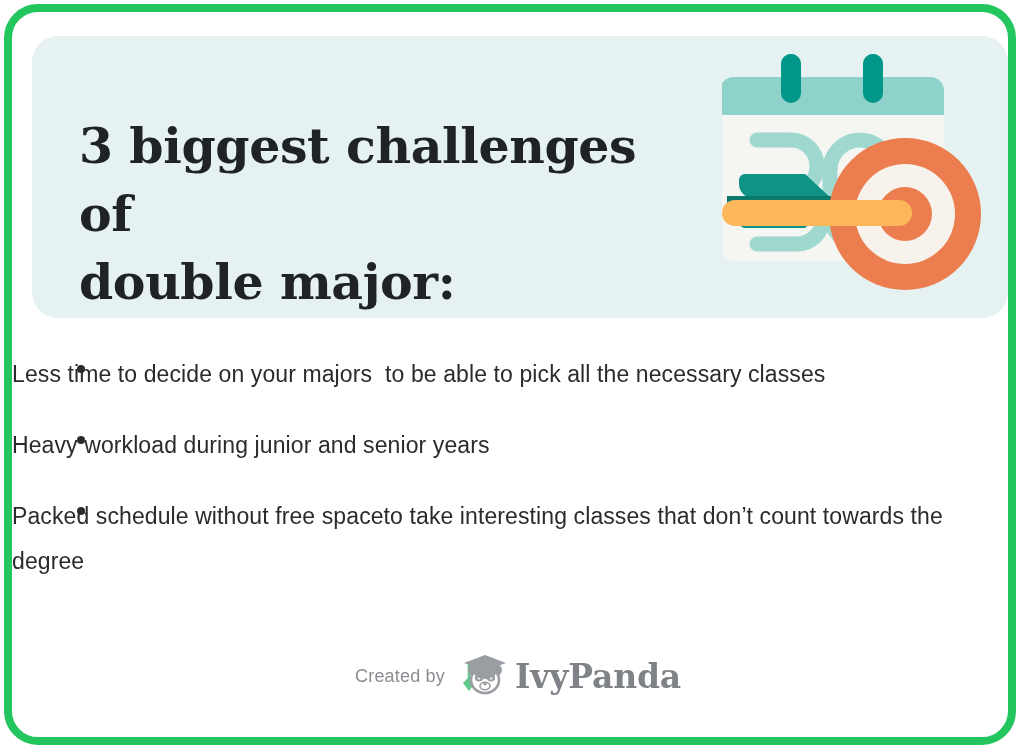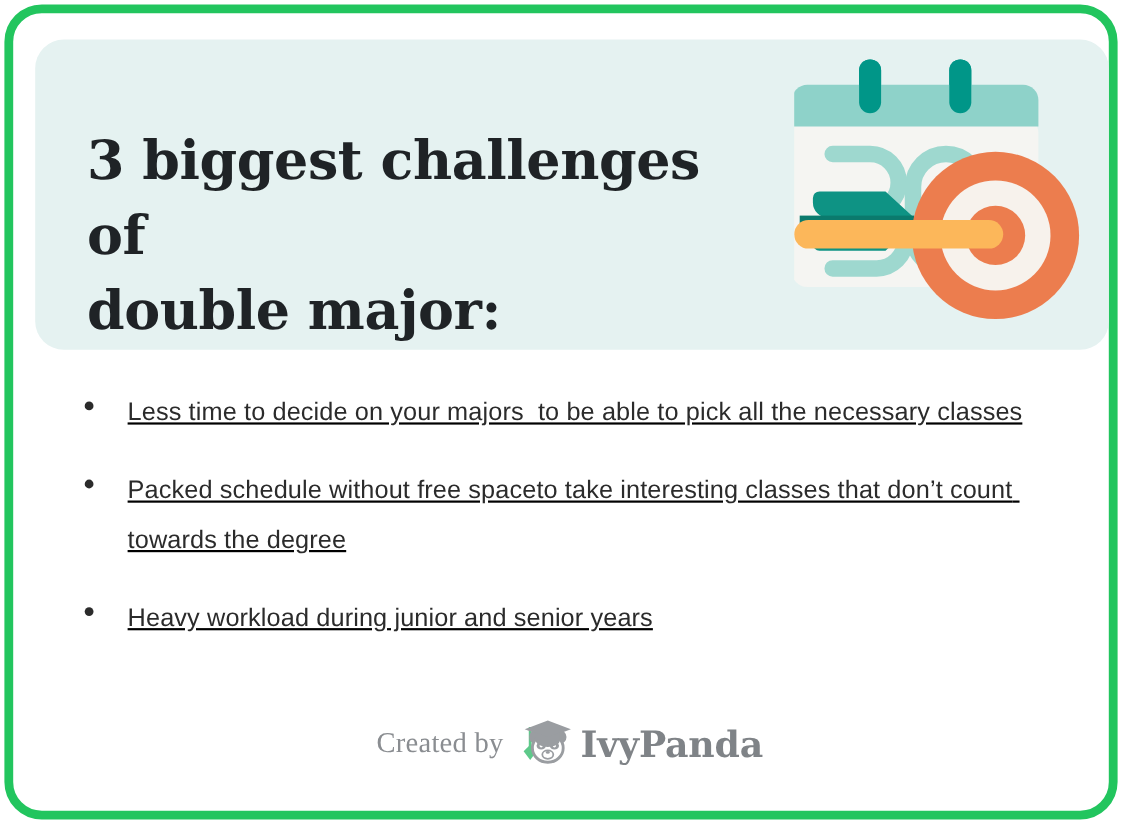--- a/index.html
+++ b/index.html
@@ -70,25 +70,23 @@
     position: absolute;
     left: 0;
     top: 340px;
     width: 1012px;
     padding: 0;
     margin: 0;
     list-style: none;
   }
   .bullet-item {
     position: relative;
-    padding-left: 104px;
     padding-right: 68px;
     margin-bottom: 26px;
     min-height: 34px;
-    text-decoration: underline;
   }
   .bullet-dot {
     position: absolute;
     left: 65px;
     top: 13px;
     width: 8px;
     height: 8px;
     border-radius: 50%;
     background: #2b2b2b;
   }
@@ -107,22 +105,22 @@
     position: absolute;
     left: 0;
     bottom: 38px;
     width: 1012px;
     display: flex;
     align-items: center;
     justify-content: center;
     gap: 10px;
   }
   #created-by-label {
-    font-family: Liberation Serif, serif;
-    font-size: 26px;
+    font-family: Liberation Sans, sans-serif;
+    font-size: 18px;
     color: #8a8d91;
     letter-spacing: 0.2px;
   }
   #brand-logo-icon {
     width: 54px;
     height: 46px;
     display: block;
   }
   #brand-name {
     font-family: "DejaVu Serif", "Liberation Serif", serif;
@@ -177,25 +175,25 @@
     </div>
   </div>
 
   <ul id="bullet-list">
     <li class="bullet-item">
       <span class="bullet-dot"></span>
       <span class="bullet-text">Less time to decide on your majors  to be able to pick all the necessary classes</span>
     </li>
     <li class="bullet-item">
       <span class="bullet-dot"></span>
-      <span class="bullet-text">Packed schedule without free spaceto take interesting classes that don’t count towards the degree</span>
+      <span class="bullet-text">Heavy workload during junior and senior years</span>
     </li>
     <li class="bullet-item">
       <span class="bullet-dot"></span>
-      <span class="bullet-text">Heavy workload during junior and senior years</span>
+      <span class="bullet-text">Packed schedule without free spaceto take interesting classes that don’t count towards the degree</span>
     </li>
   </ul>
 
   <div id="footer">
     <span id="created-by-label">Created by</span>
 
     <svg id="brand-logo-icon" viewBox="0 0 54 46" xmlns="http://www.w3.org/2000/svg" aria-hidden="true">
 
       <path d="M14 8 L14 26" stroke="#5ec98a" stroke-width="2.6" fill="none"></path>
       <path d="M14 24 l-6 6 l6 8 l6 -8 z" fill="#5ec98a"></path>

